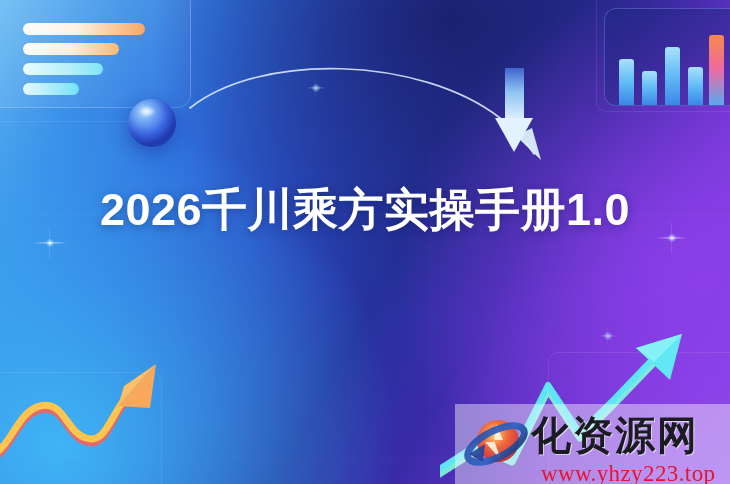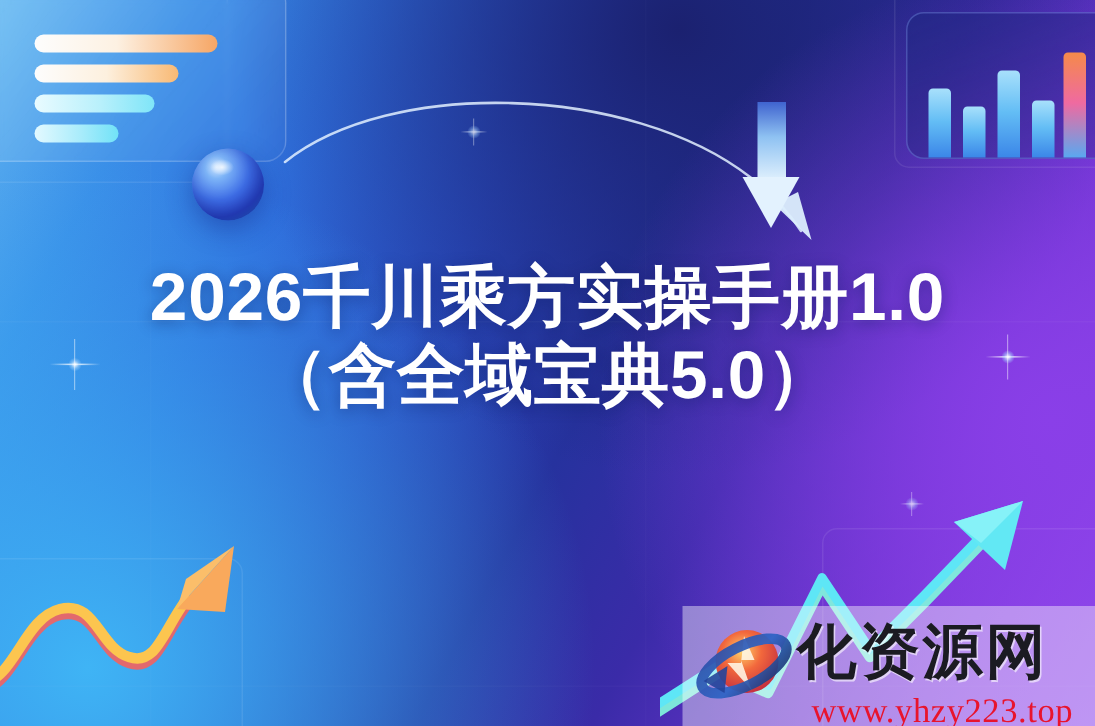--- a/index.html
+++ b/index.html
@@ -75,21 +75,21 @@
   .down-arrow{position:absolute;left:495px;top:68px;width:38px;height:84px;}
   .da-stem{position:absolute;left:10px;top:0;width:19px;height:52px;
     background:linear-gradient(180deg,#3f63cf 0%,#8fc2f2 45%,#dff0fd 100%);}
   .da-head{position:absolute;left:0;top:50px;width:0;height:0;
     border-left:19px solid transparent;border-right:19px solid transparent;
     border-top:34px solid #e3f2fe;}
 
   
   .title-wrap{position:absolute;left:0;right:0;top:172px;text-align:center;}
   .title{
-    margin:0;color:#ffffff;font-weight:700;
+    margin:12px;color:#ffffff;font-weight:700;
     font-size:45px;line-height:52px;letter-spacing:.5px;
     text-shadow:0 2px 10px rgba(10,25,90,.40);
   }
   .subtitle{
     position:absolute;left:0;right:0;top:303px;text-align:center;
     color:#ffffff;font-weight:700;font-size:22px;letter-spacing:.3px;
     text-shadow:0 2px 8px rgba(10,25,90,.45);
   }
 
   
@@ -171,21 +171,20 @@
 
   <svg style="position:absolute;left:440px;top:330px;" width="290" height="154" viewBox="0 0 290 154">
     <path d="M-10,150 L40,118 L72,132 L108,60 L140,108 L176,72 L226,20" fill="none" stroke="#7ff0dc" stroke-width="7" stroke-linecap="round" stroke-linejoin="round" opacity=".95"></path>
     <path d="M-10,145 L40,113 L72,127 L108,55 L140,103 L176,67 L226,15" fill="none" stroke="#5ee6f6" stroke-width="6" stroke-linecap="round" stroke-linejoin="round"></path>
     <path d="M196,18 L242,4 L230,50 Z" fill="#62e8f4"></path>
     <path d="M196,18 L242,4 L214,32 Z" fill="#86f2f8"></path>
   </svg>
 
   <div class="title-wrap">
     <div class="title nowrap">2026千川乘方实操手册1.0</div>
-    <div class="title nowrap">（含全域宝典5.0）</div>
   </div>
 
   <div class="wm">
     <svg class="wm-logo" viewBox="0 0 66 66">
       <defs>
         <radialGradient id="globeg" cx="42%" cy="34%" r="68%">
           <stop offset="0%" stop-color="#ffd36b"></stop>
           <stop offset="45%" stop-color="#f2683c"></stop>
           <stop offset="100%" stop-color="#c42f3f"></stop>
         </radialGradient>

